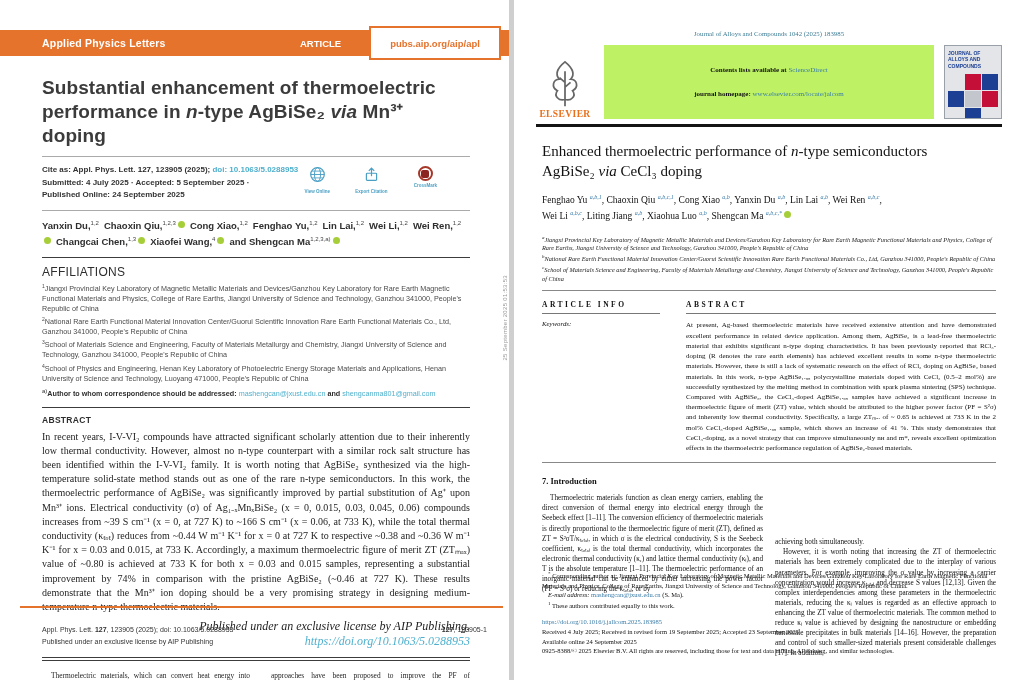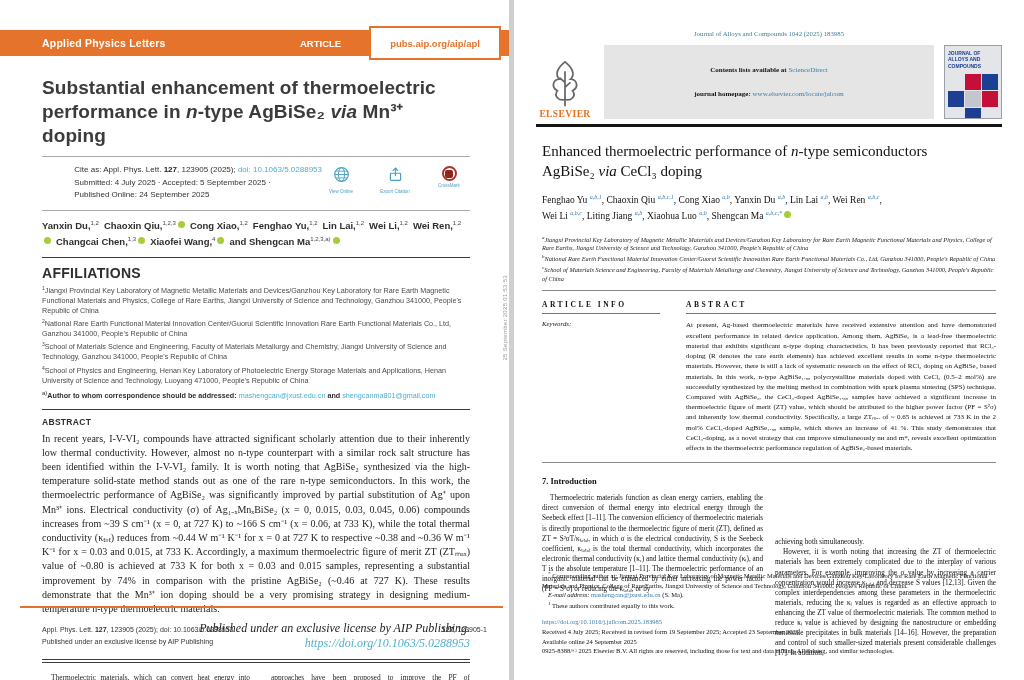--- a/index.html
+++ b/index.html
@@ -14,55 +14,55 @@
   
   .apl-banner { position:absolute; top:30px; left:0; right:0; height:26px; background:#e5732c; display:flex; align-items:center; padding-left:42px; }
   .apl-banner .jname { color:#fff; font-weight:bold; font-size:10.5px; letter-spacing:.2px; }
   .apl-banner .badge { color:#fff; font-weight:bold; font-size:9.5px; position:absolute; left:300px; top:8px; }
   .apl-urlbox { position:absolute; right:8px; top:-4px; height:34px; width:132px; background:#fff; border:2px solid #e5732c; color:#e5732c; font-weight:bold; font-size:9.5px; display:flex; align-items:center; justify-content:center; }
   .apl-content { position:absolute; top:76px; left:42px; width:428px; }
   .apl-title { font-size:19px; font-weight:bold; color:#3b3b3b; line-height:1.25; letter-spacing:.1px; }
   .rule { border-top:1px solid #aaa; margin:9px 0 7px; }
   .rule-dark { border-top:1.8px solid #3c3c3c; margin:8px 0 7px; }
   .rule-double { border-top:1.6px solid #3c3c3c; border-bottom:1.6px solid #3c3c3c; height:4px; margin:8px 0 10px; }
-  .cite-row { display:flex; justify-content:flex-end; align-items:flex-start; }
+  .cite-row { display:flex; justify-content:flex-start; align-items:flex-start;font-weight:bold; }
   .cite-block { font-size:8px; line-height:1.55; color:#333; }
   .cite-block b { color:#222; }
   .link-teal { color:#4fb0cd; text-decoration:none; }
   .apl-actions { display:flex; gap:16px; padding-right:2px; margin-top:2px; }
   .action { display:flex; flex-direction:column; align-items:center; width:38px; }
   .action .lbl { font-size:4.5px; color:#4a9fc4; margin-top:2px; white-space:nowrap; }
   .cm-outer { width:15px; height:15px; border-radius:50%; border:2px solid #a63628; display:flex; align-items:center; justify-content:center; background:#fff; }
   .cm-inner { width:8px; height:8px; border-radius:2px; background:#8c2420; }
   .apl-authors { font-size:9.5px; font-weight:bold; color:#2e2e2e; line-height:1.6; }
   .apl-authors sup, .jac-authors sup { font-weight:normal; font-size:6px; color:#444; }
   .au { margin-right:5px; white-space:normal; }
   .orcid-dot { display:inline-block; width:7px; height:7px; border-radius:50%; background:#a6ce39; margin-left:2px; vertical-align:1px; }
-  .affil-head { font-size:14px; font-weight:bold; color:#2e2e2e; margin:2px 0 4px; letter-spacing:.3px; }
+  .affil-head { font-size:12px; font-weight:normal; color:#2e2e2e; margin:2px 0 4px; letter-spacing:.3px; }
   .affil { font-size:7.2px; color:#4a4a4a; line-height:1.35; margin-bottom:2.5px; }
   .affil sup { font-size:5px; }
   .corresp { font-size:7.2px; color:#2e2e2e; margin-top:5px; }
   .corresp .lead { font-weight:bold; }
   .abs-head { font-size:8.5px; font-weight:bold; color:#2e2e2e; margin:6px 0 5px; letter-spacing:.3px; }
   .apl-abstract { font-size:10px; line-height:1.42; text-align:justify; color:#1d1d1d; }
   .apl-license { font-size:12px; font-style:italic; margin-top:5px; color:#1d1d1d;text-align:right; }
   .cols { display:flex; gap:12px; margin-top:4px; }
   .col { flex:1; text-align:justify; font-size:7.4px; line-height:1.4; color:#1d1d1d; }
   .col p { text-indent:9px; }
   .apl-footrule { position:absolute; left:20px; right:6px; bottom:72px; border-top:2.5px solid #e5732c; }
   .apl-footer { position:absolute; left:42px; right:22px; bottom:32px; display:flex; justify-content:space-between; align-items:flex-start; font-size:7px; color:#333; line-height:1.7; }
   .sidevert { position:absolute; right:1px; top:275px; writing-mode:vertical-rl; transform:rotate(180deg); font-size:6px; color:#999; letter-spacing:.3px; }
 
   
   .jref { margin-top:30px; text-align:center; font-family:"Liberation Serif", serif; font-size:6.8px; color:#3d7d96; }
   .jac-header { display:flex; margin:8px 22px 0; height:74px; }
   .elsevier { width:58px; display:flex; flex-direction:column; align-items:center; justify-content:flex-end; }
   .elsevier svg { width:38px; height:50px; }
   .elsevier .ename { font-family:"Liberation Serif", serif; font-weight:bold; font-size:9.5px; color:#e8701a; letter-spacing:.4px; }
-  .jac-box { flex:1; background:#e5e5e5; margin:0 10px; display:flex; flex-direction:column; align-items:center; justify-content:center; gap:16px; padding:6px; }
+  .jac-box { flex:1; background:#bef264; margin:0 10px; display:flex; flex-direction:column; align-items:center; justify-content:center; gap:16px; padding:6px; }
   .jac-box .contents { font-family:"Liberation Serif", serif; font-size:7px; color:#111; font-weight:bold; }
   .jac-box .jtitle { font-family:"Liberation Serif", serif; font-weight:bold; font-size:14.5px; color:#141414; }
   .jac-box .homepage { font-family:"Liberation Serif", serif; font-size:7px; color:#111; font-weight:bold; }
   .link-blue { color:#3a7ca8; text-decoration:none; font-weight:normal; }
   .cover { width:58px; background:#e3e5e9; border:1px solid #9aa0a8; position:relative; padding:4px 3px; overflow:hidden; }
   .cover .ct { font-size:5px; line-height:1.25; font-weight:bold; color:#1c3f94; }
   .cover .sq { position:absolute; width:16px; height:16px; }
   .sq-crimson { background:#c41039; }
   .sq-navy { background:#1c3f94; }
   .sq-gray { background:#c3c6cc; }

